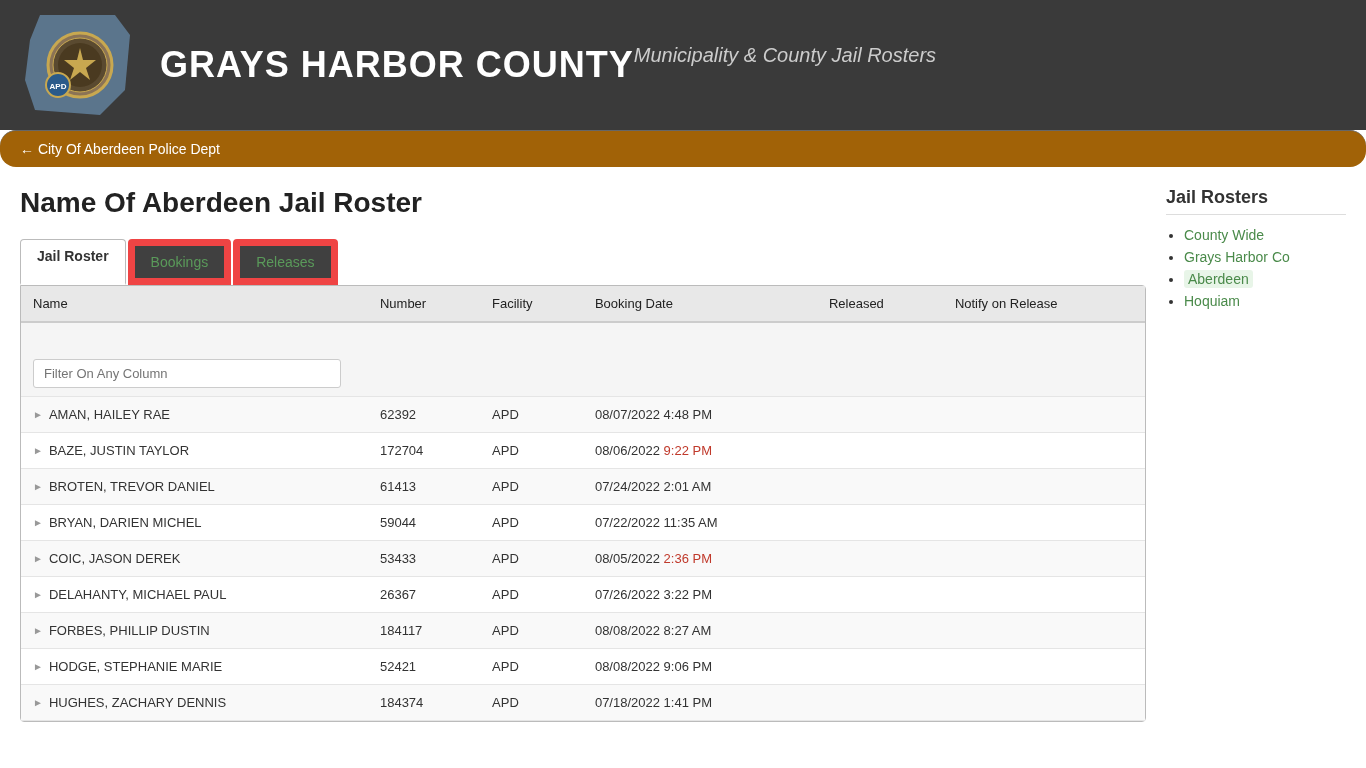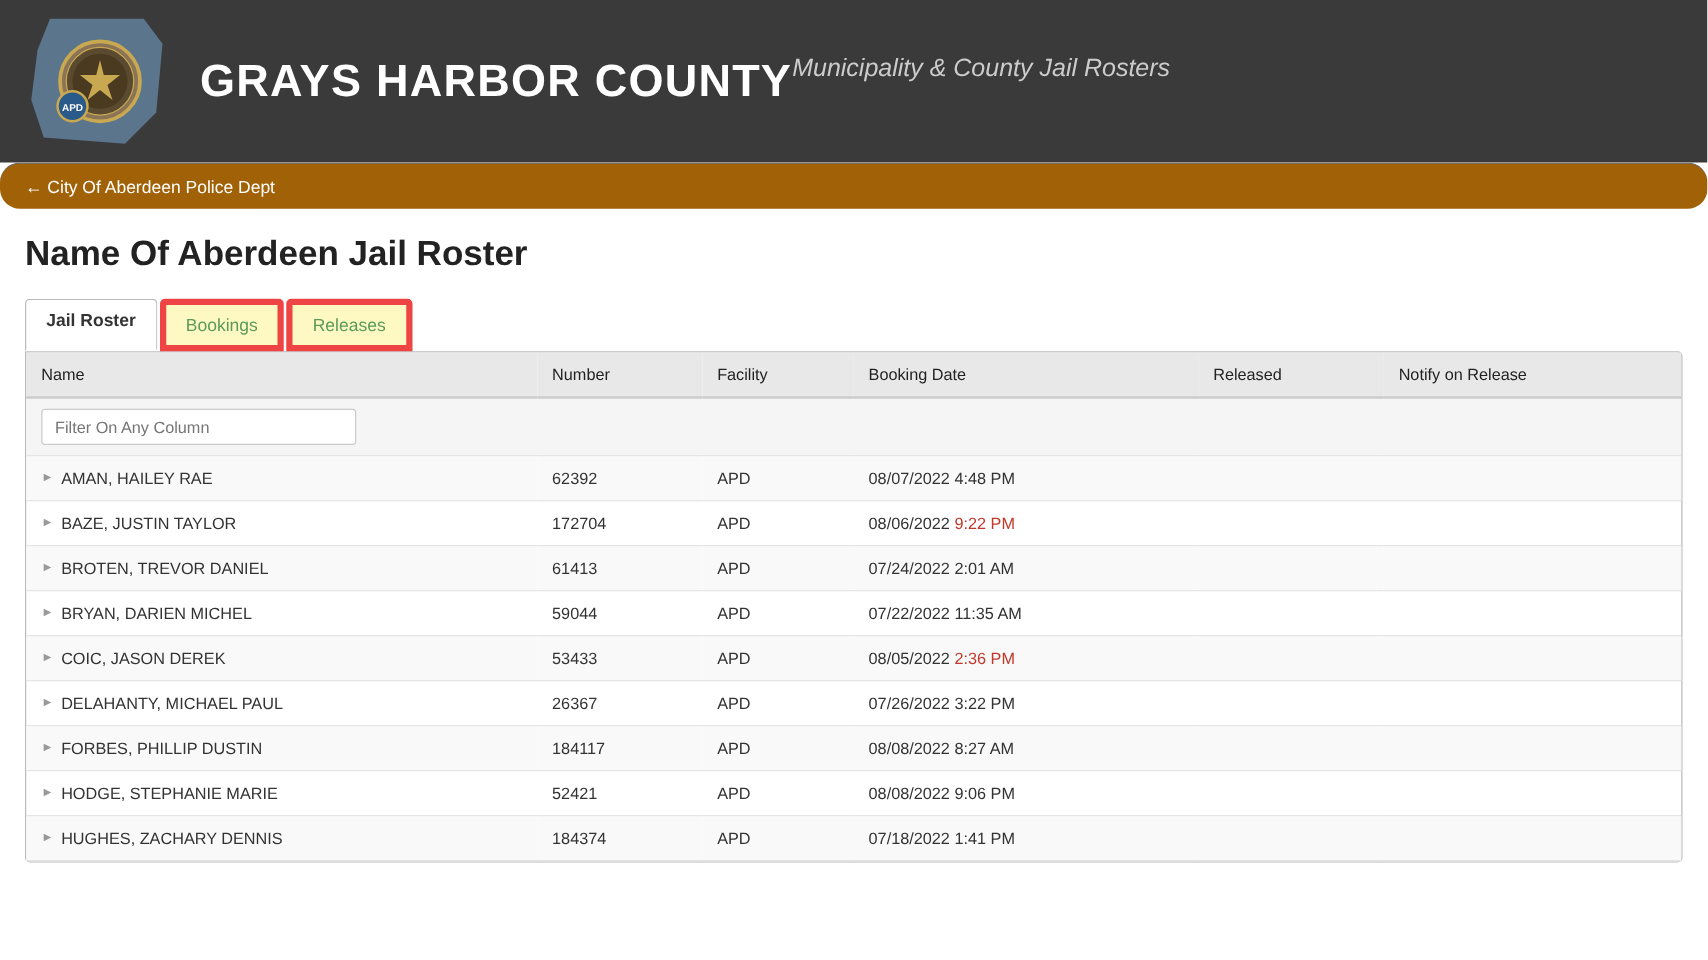--- a/index.html
+++ b/index.html
@@ -82,22 +82,22 @@
     .tabs {
       display: flex;
       margin-bottom: 0;
       border-bottom: none;
     }
     .tab {
       padding: 8px 16px;
       cursor: pointer;
       font-size: 14px;
       color: #555;
-      background: #fef9c3;
-      border: 5px solid #ef4444;
+      background: #404040;
+      border: 7px solid #ef4444;
       margin-right: 2px;
       border-radius: 4px 4px 0 0;
     }
     .tab.active {
       background: #fff;
       border-bottom: 1px solid #fff;
       color: #333;
       font-weight: bold;
       border: 1px solid #bbb;
       border-bottom: 2px solid #fff;
@@ -127,26 +127,27 @@
       font-weight: normal;
       font-size: 13px;
       border-bottom: 2px solid #ccc;
       color: #222;
     }
     .filter-row td {
       padding: 8px 12px;
       background: #f5f5f5;
     }
     .filter-input {
-      width: 252px;
+      width: 308px;
       padding: 6px 10px;
       border: 1px solid #ccc;
       border-radius: 3px;
       font-size: 13px;
       color: #999;
+      margin-top: 28px;
     }
     tbody tr {
       border-bottom: 1px solid #e5e5e5;
     }
     tbody tr:nth-child(even) {
       background: #f9f9f9;
     }
     tbody td {
       padding: 10px 12px;
       font-size: 13px;
@@ -367,13 +368,30 @@
               <td>07/18/2022 1:41 PM</td>
               <td></td>
               <td></td>
             </tr>
           </tbody>
       </table>
     </div>
 
   </div>
 
+  <div class="sidebar">
+    <div class="sidebar-title">Jail Rosters</div>
+    <ul>
+      <li>
+        <a href="#">County Wide</a>
+      </li>
+      <li>
+        <a href="#">Grays Harbor Co</a>
+      </li>
+      <li>
+        <a href="#" class="active">Aberdeen</a>
+      </li>
+      <li>
+        <a href="#">Hoquiam</a>
+      </li>
+    </ul>
+  </div>
 </div>
 
 </body></html>

